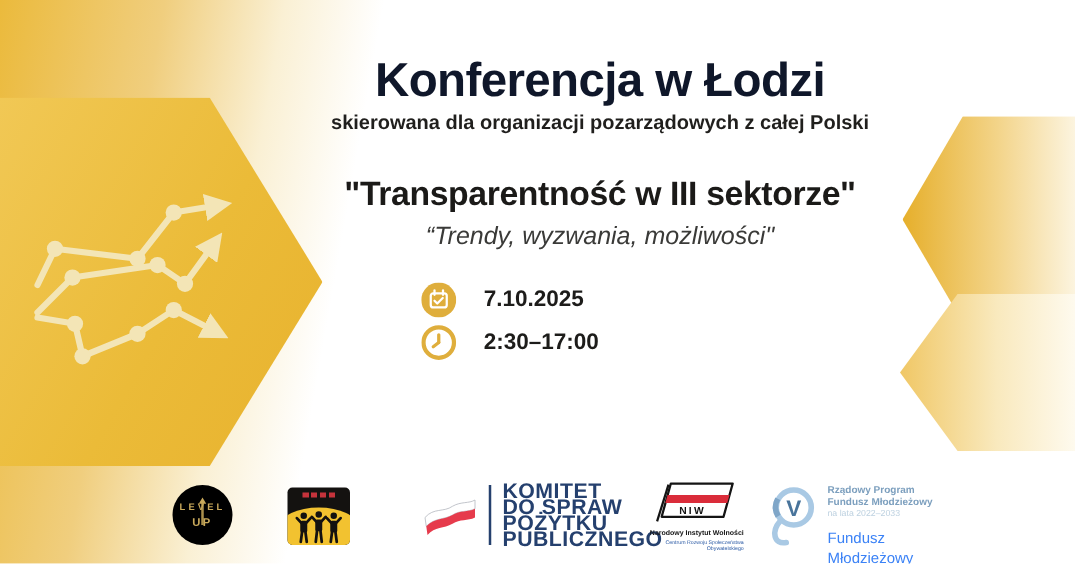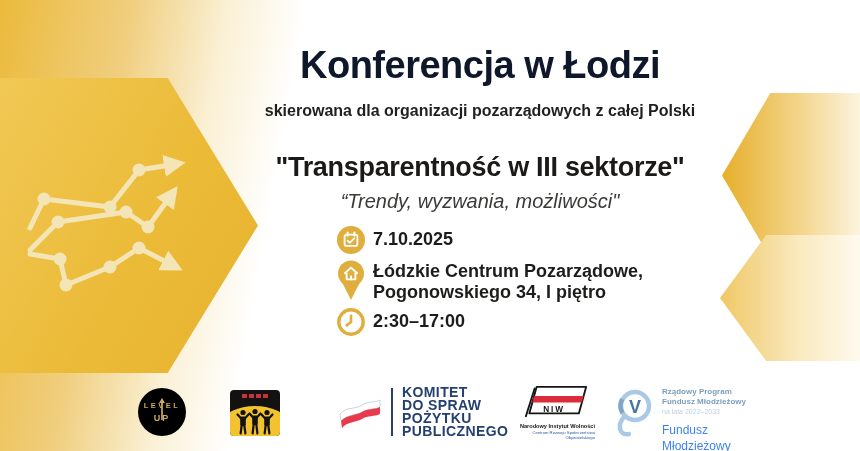--- a/index.html
+++ b/index.html
@@ -27,47 +27,47 @@
   .hex-r2{
     position:absolute;left:720px;top:235px;width:140px;height:126px;
     background:linear-gradient(to right,#F0C765 0%,#F9E9BD 55%,#FEFAEE 100%);
     -webkit-clip-path:polygon(33% 0,100% 0,100% 100%,33% 100%,0 50%);
     clip-path:polygon(33% 0,100% 0,100% 100%,33% 100%,0 50%);
   }
   .chart-svg{position:absolute;left:0;top:0;}
   
   .content{position:absolute;left:240px;top:0;width:480px;text-align:center;z-index:3;}
   .title{margin-top:46px;font-size:38px;font-weight:800;letter-spacing:-.5px;color:#0f172a;line-height:1.05;}
-  .subtitle{margin-top:16px;font-size:16px;font-weight:700;color:#201f1d;}
+  .subtitle{margin-top:4px;font-size:16px;font-weight:700;color:#201f1d;}
   .topic{margin-top:32px;font-size:27px;font-weight:800;color:#1b1a18;letter-spacing:-.3px;}
   .tagline{margin-top:7px;font-size:20px;font-style:italic;font-weight:500;color:#3a3a38;}
   
   .details{position:absolute;left:337px;top:226px;z-index:3;}
-  .drow{display:flex;align-items:flex-start;gap:8px;}
+  .drow{display:flex;align-items:flex-start;gap:22px;}
   .drow + .drow{margin-top:6px;}
   .dtext{font-size:18px;font-weight:700;color:#1d1c1a;margin-top:3px;line-height:20.5px;}
   .drow.venue .dtext{margin-top:1px;}
   
   .logos{position:absolute;left:0;top:378px;width:860px;height:73px;z-index:3;}
   .lvl{position:absolute;left:138px;top:10px;width:48px;height:48px;border-radius:50%;
        background:#000000;color:#C9A95B;text-align:center;}
   .lvl-l1{margin-top:13px;font-size:7.5px;font-weight:700;letter-spacing:2.5px;}
   .lvl-l2{margin-top:3px;font-size:9px;font-weight:700;letter-spacing:2px;}
   .lvl-arrow{position:absolute;left:50%;top:10px;width:0;height:0;margin-left:-3px;
        border-left:3px solid transparent;border-right:3px solid transparent;border-bottom:5px solid #C9A95B;}
   .lvl-shaft{position:absolute;left:50%;top:14px;width:1.4px;height:18px;margin-left:-0.7px;background:#C9A95B;opacity:.85;}
   .ppl{position:absolute;left:230px;top:12px;width:50px;height:46px;background:#141210;border-radius:4px;overflow:hidden;}
   .ppl-text{width:26px;height:3.5px;margin:4px auto 0;
        background:repeating-linear-gradient(90deg,#C5333B 0 5px,rgba(0,0,0,0) 5px 7px);}
   .ppl-hill{position:absolute;bottom:0;left:-6px;width:62px;height:30px;background:#F2C230;
        border-radius:100% 100% 0 0/100% 100% 0 0;}
   .ppl svg{position:absolute;bottom:1px;left:5px;}
   .committee{position:absolute;left:338px;top:8px;display:flex;align-items:center;gap:9px;}
   .cmt-bar{width:2px;height:48px;background:#25406E;}
-  .cmt-text{color:#25406E;font-size:14px;line-height:13px;letter-spacing:.4px;}
+  .cmt-text{color:#25406E;font-size:17px;line-height:13px;letter-spacing:.4px;}
   .cmt-text .l1,.cmt-text .l2{font-weight:600;}
   .cmt-text .l3,.cmt-text .l4{font-weight:800;}
   .niw{position:absolute;left:503px;top:7px;width:92px;text-align:right;}
   .niw-name{font-size:5.6px;font-weight:700;color:#151515;margin-top:1px;}
   .niw-sub{font-size:4.2px;color:#2B5AA5;margin-top:1px;}
   .fundusz{position:absolute;left:614px;top:9px;display:flex;gap:8px;align-items:flex-start;}
   .fz-text{text-align:left;}
   .fz-s1,.fz-s2{font-size:8px;font-weight:700;color:#7C9FBE;line-height:9.5px;}
   .fz-s3{font-size:7px;color:#BDD1E0;line-height:9px;margin-top:1px;}
   .fz-b{font-size:12px;font-weight:400;color:#3b82f6;line-height:16px;}
@@ -122,33 +122,20 @@
       <svg width="28" height="28" viewBox="0 0 28 28">
         <circle cx="14" cy="14" r="14" fill="#DFAE3C"></circle>
         <rect x="7.6" y="8.6" width="12.8" height="11.3" rx="2" fill="none" stroke="#ffffff" stroke-width="1.8"></rect>
         <line x1="10.6" y1="6.3" x2="10.6" y2="9.8" stroke="#ffffff" stroke-width="1.8" stroke-linecap="round"></line>
         <line x1="17.4" y1="6.3" x2="17.4" y2="9.8" stroke="#ffffff" stroke-width="1.8" stroke-linecap="round"></line>
         <path d="M10.6 14.6 l2.2 2.2 l4.4 -4.4" fill="none" stroke="#ffffff" stroke-width="1.8" stroke-linecap="round" stroke-linejoin="round"></path>
       </svg>
       <div class="dtext">7.10.2025</div>
     </div>
 
-    <div class="drow venue">
-      <svg width="28" height="41" viewBox="0 0 28 41">
-        <circle cx="14" cy="13.5" r="13" fill="#DFAE3C"></circle>
-        <path d="M5.2 22.5 L14 40 L22.8 22.5 z" fill="#DFAE3C"></path>
-        <path d="M7.8 13.2 L14 7.6 L20.2 13.2" fill="none" stroke="#ffffff" stroke-width="1.9" stroke-linecap="round" stroke-linejoin="round"></path>
-        <path d="M9.6 13.2 V19.4 H18.4 V13.2" fill="none" stroke="#ffffff" stroke-width="1.9" stroke-linecap="round" stroke-linejoin="round"></path>
-        <line x1="14" y1="19.4" x2="14" y2="16.2" stroke="#ffffff" stroke-width="1.9" stroke-linecap="round"></line>
-      </svg>
-      <div class="dtext">
-        <div>Łódzkie Centrum Pozarządowe,</div>
-        <div>Pogonowskiego 34, I piętro</div>
-      </div>
-    </div>
 
     <div class="drow">
       <svg width="28" height="28" viewBox="0 0 28 28">
         <circle cx="14" cy="14" r="12.2" fill="#ffffff" stroke="#DFAE3C" stroke-width="3.4"></circle>
         <line x1="14" y1="14" x2="14" y2="7.8" stroke="#DFAE3C" stroke-width="2.6" stroke-linecap="round"></line>
         <line x1="14" y1="14" x2="9.6" y2="17.4" stroke="#DFAE3C" stroke-width="2.6" stroke-linecap="round"></line>
       </svg>
       <div class="dtext">2:30–17:00</div>
     </div>
   </div>

